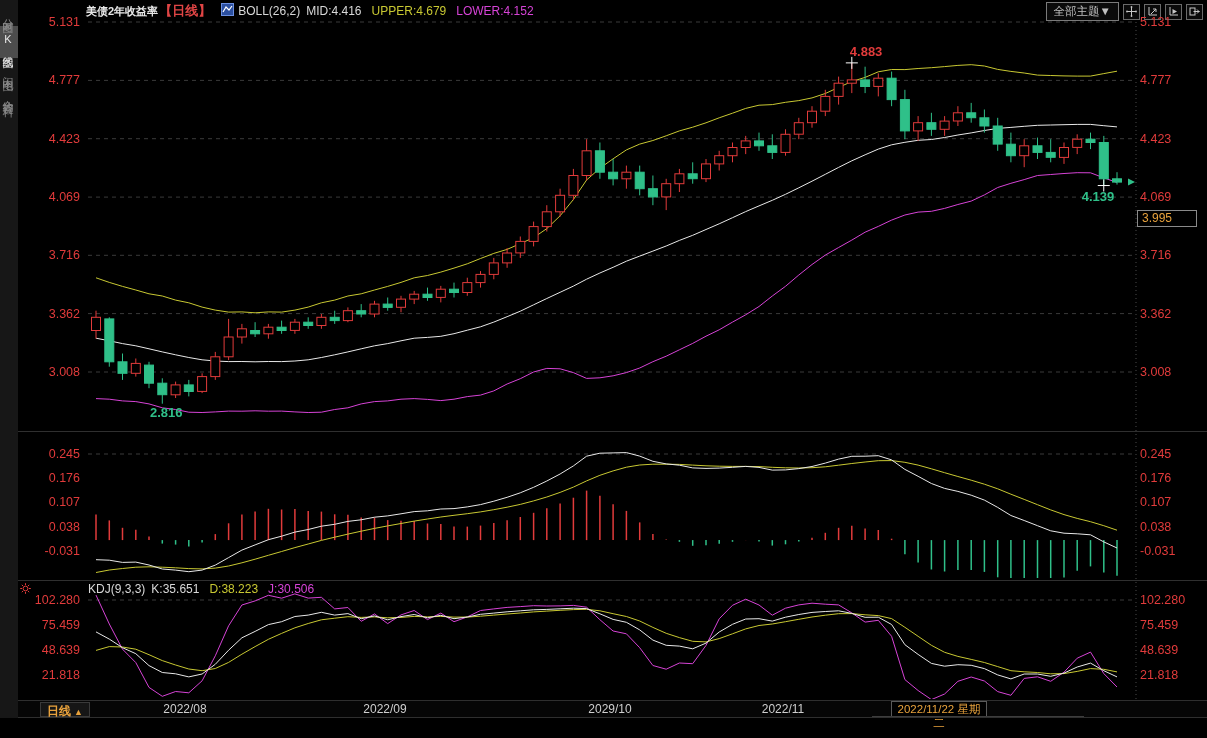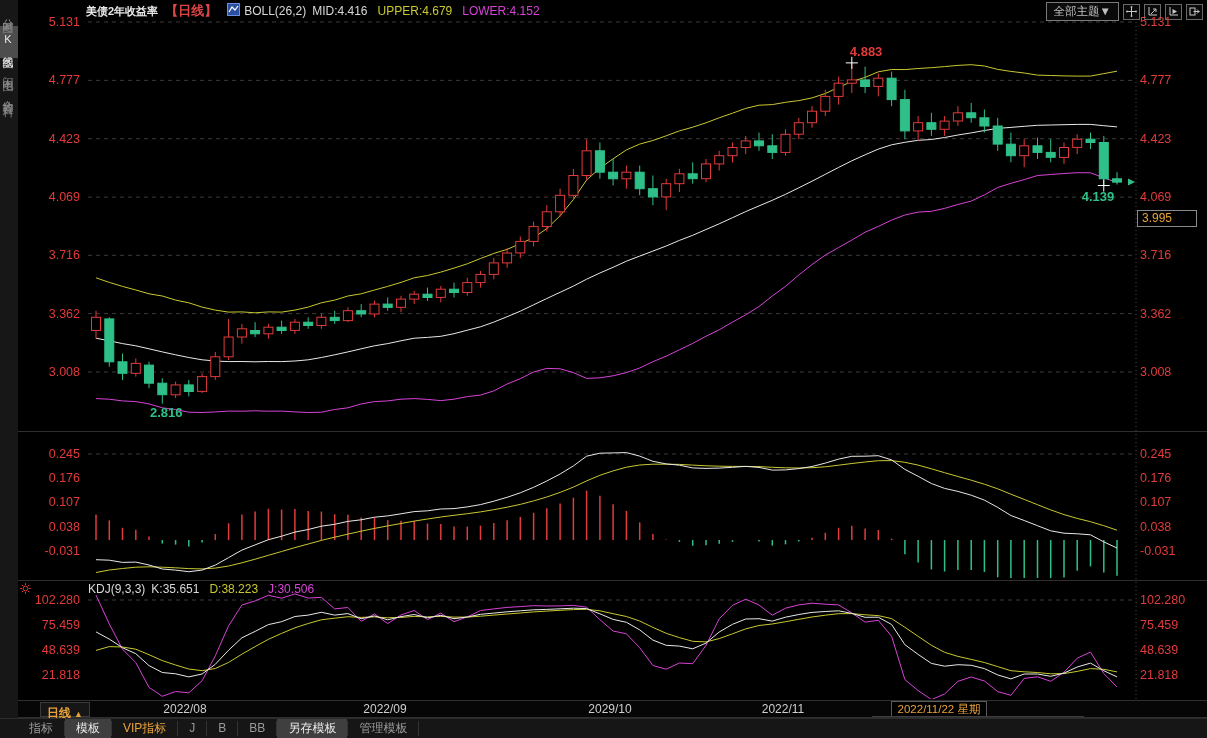--- a/index.html
+++ b/index.html
@@ -8,21 +8,21 @@
 
   
   .sidebar{position:absolute;left:0;top:0;width:18px;height:718px;background:#171717;border-right:1px solid #000;}
   .side-tab{writing-mode:vertical-lr;text-orientation:upright;width:18px;text-align:center;
             color:#8a8a8a;font-size:11px;letter-spacing:2px;padding:7px 0;margin-top:3px;cursor:pointer;}
   .side-tab.active{background:#4d4d4d;color:#e8e8e8;}
 
   
   .header{position:absolute;left:18px;top:0;width:1189px;height:22px;display:flex;align-items:center;}
   .header .title{margin-left:68px;font-weight:bold;font-size:11px;color:#e8e8e8;}
-  .header .period{color:#e04545;font-size:13px;font-weight:bold;margin-left:7px;}
+  .header .period{color:#e04545;font-size:13px;font-weight:bold;margin-left:1px;}
   .boll-icon{margin:0 4px 0 10px;display:inline-block;}
   .h-white{color:#d8d8d8;}
   .h-yellow{color:#c8c832;margin-left:10px;}
   .h-magenta{color:#d643d6;margin-left:10px;}
   .header-right{position:absolute;right:4px;top:2px;display:flex;align-items:center;gap:4px;}
   .theme-btn{border:1px solid #7a7a7a;color:#c0c0c0;font-size:11.5px;padding:1px 7px;background:#0a0a0a;cursor:pointer;}
   .hbtn{width:15px;height:14px;border:1px solid #6a6a6a;background:#0a0a0a;display:flex;align-items:center;justify-content:center;cursor:pointer;}
 
   
   .tick{position:absolute;height:16px;line-height:16px;color:#e13b3b;font-size:12.5px;}
@@ -38,21 +38,21 @@
              background:#000;color:#e8a23c;font-size:12px;line-height:15px;padding-left:4px;z-index:6;}
 
   
   .panel-header{position:absolute;left:88px;height:16px;display:flex;gap:10px;font-size:12px;z-index:5;}
   .divider{position:absolute;left:18px;width:1189px;height:1px;background:#2f2f2f;}
 
   .gear{position:absolute;left:19px;top:582px;}
 
   
   .date-row{position:absolute;left:18px;top:701px;width:1189px;height:16px;background:#060606;}
-  .period-chip{position:absolute;left:22px;top:1px;height:13px;line-height:21px;border:1px solid #3a3a3a;
+  .period-chip{position:absolute;left:22px;top:1px;height:13px;line-height:16px;border:1px solid #3a3a3a;
                background:#161616;color:#e8a23c;font-weight:bold;font-size:12px;padding:0 6px;cursor:pointer;}
   .period-chip .arr{font-size:9px;margin-left:3px;}
   .xdate{position:absolute;top:1px;width:80px;text-align:center;color:#cfcfcf;font-size:12px;}
   .cur-date{position:absolute;left:873px;top:0;width:94px;height:14px;line-height:14px;border:1px solid #5a5a5a;
             color:#e8a23c;font-size:11.5px;text-align:center;background:#000;cursor:pointer;}
   .scroll-track{position:absolute;left:854px;top:15px;width:212px;height:1px;background:#3d3d3d;}
 
   
   .toolbar{position:absolute;left:0;top:718px;width:1207px;height:20px;background:#161616;
            border-top:1px solid #2c2c2c;display:flex;align-items:stretch;padding-left:18px;box-sizing:border-box;}
@@ -459,31 +459,13 @@
       <span>日线</span><span class="arr">▲</span>
     </div>
     <div class="cur-date">2022/11/22 星期二</div>
     <div class="scroll-track"></div>
   <div class="xdate" style="left: 127px;">2022/08</div>
       <div class="xdate" style="left: 327px;">2022/09</div>
       <div class="xdate" style="left: 552px;">2029/10</div>
       <div class="xdate" style="left: 725px;">2022/11</div>
     </div>
 
-  <div class="toolbar">
-    <div class="tb-item">指标</div>
-    <div class="tb-sep"></div>
-    <div class="tb-item active">模板</div>
-    <div class="tb-sep"></div>
-    <div class="tb-item vip">VIP指标</div>
-    <div class="tb-sep"></div>
-    <div class="tb-item">J</div>
-    <div class="tb-sep"></div>
-    <div class="tb-item">B</div>
-    <div class="tb-sep"></div>
-    <div class="tb-item">BB</div>
-    <div class="tb-sep"></div>
-    <div class="tb-item active">另存模板</div>
-    <div class="tb-sep"></div>
-    <div class="tb-item">管理模板</div>
-    <div class="tb-sep"></div>
-  </div>
 </div>
 
 </body></html>

